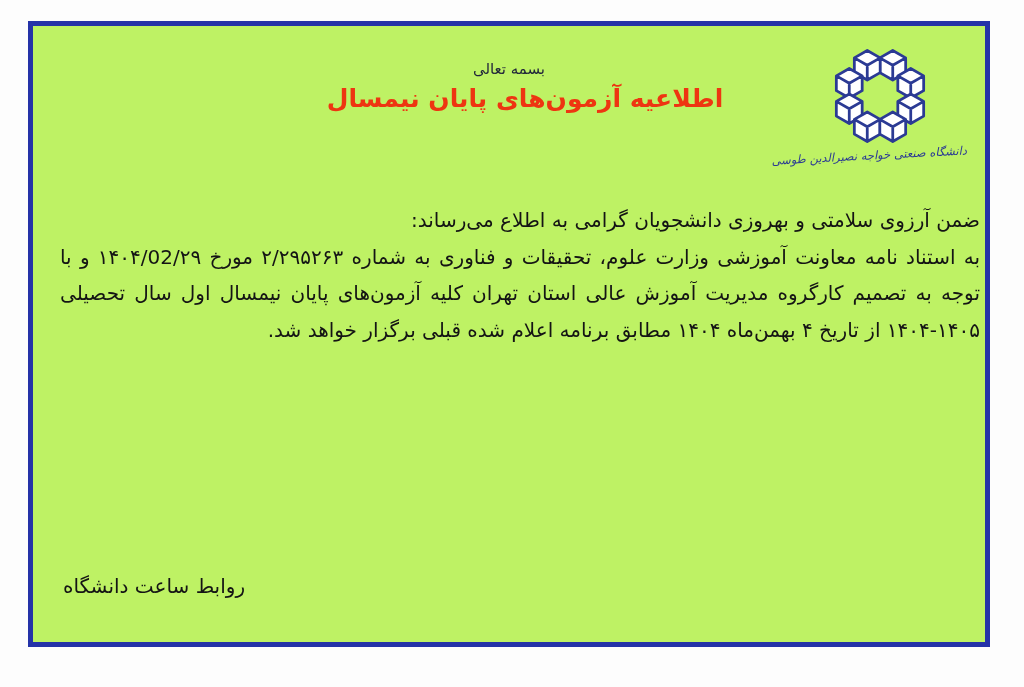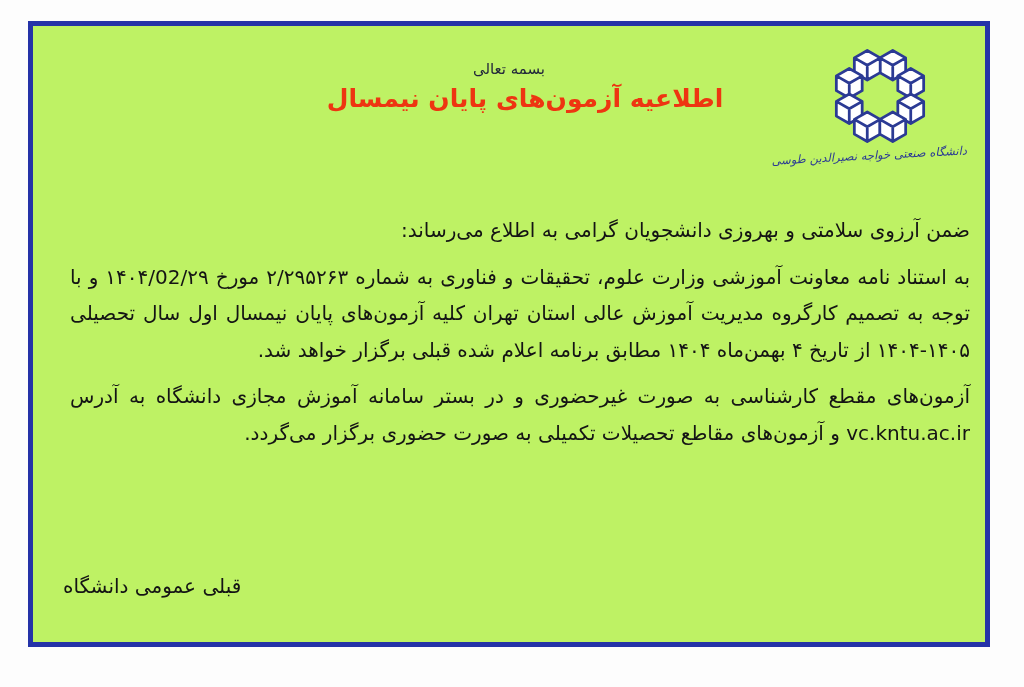--- a/index.html
+++ b/index.html
@@ -34,21 +34,21 @@
     margin-top:4px; font-size:11.5px; color:#2b3a94;
     font-style:italic; direction:rtl;
     transform:rotate(-3deg); white-space:nowrap;
   }
 
   .letter-body {
     position:absolute; top:176px; right:5px; left:27px;
     direction:rtl; text-align:justify;
     font-size:20px; line-height:36.6px; color:#141414;
   }
-  .letter-body p { margin:10px; }
+  .letter-body p { margin:0; }
 
   .signature {
     position:absolute; top:548px; left:30px;
     direction:rtl; font-size:20px; font-weight:500; color:#141414;
     white-space:nowrap;
   }
 </style>
 </head>
 <body>
 
@@ -75,19 +75,18 @@
         <use href="#cube" transform="translate(33.3,13.8)"></use>
         <use href="#cube" transform="translate(-13.8,33.3)"></use>
         <use href="#cube" transform="translate(13.8,33.3)"></use>
       </svg>
       <div class="logo-caption" lang="fa">دانشگاه صنعتی خواجه نصیرالدین طوسی</div>
     </div>
 
     <div class="letter-body">
       <p lang="fa">ضمن آرزوی سلامتی و بهروزی دانشجویان گرامی به اطلاع می‌رساند:</p>
       <p lang="fa">به استناد نامه معاونت آموزشی وزارت علوم، تحقیقات و فناوری به شماره ۲/۲۹۵۲۶۳ مورخ ۱۴۰۴/02/۲۹ و با توجه به تصمیم کارگروه مدیریت آموزش عالی استان تهران کلیه آزمون‌های پایان نیمسال اول سال تحصیلی ۱۴۰۵-۱۴۰۴ از تاریخ ۴ بهمن‌ماه ۱۴۰۴ مطابق برنامه اعلام شده قبلی برگزار خواهد شد.</p>
-      <p lang="fa">آزمون‌های مقطع کارشناسی به صورت غیرحضوری و در بستر سامانه آموزش مجازی دانشگاه به آدرس vc.kntu.ac.ir و آزمون‌های مقاطع تحصیلات تکمیلی به صورت حضوری برگزار می‌گردد.</p>
     </div>
 
-    <div class="signature" lang="fa">قبلی عمومی دانشگاه</div>
+    <div class="signature" lang="fa">روابط ساعت دانشگاه</div>
 
   </div>
 </div>
 
 </body></html>

